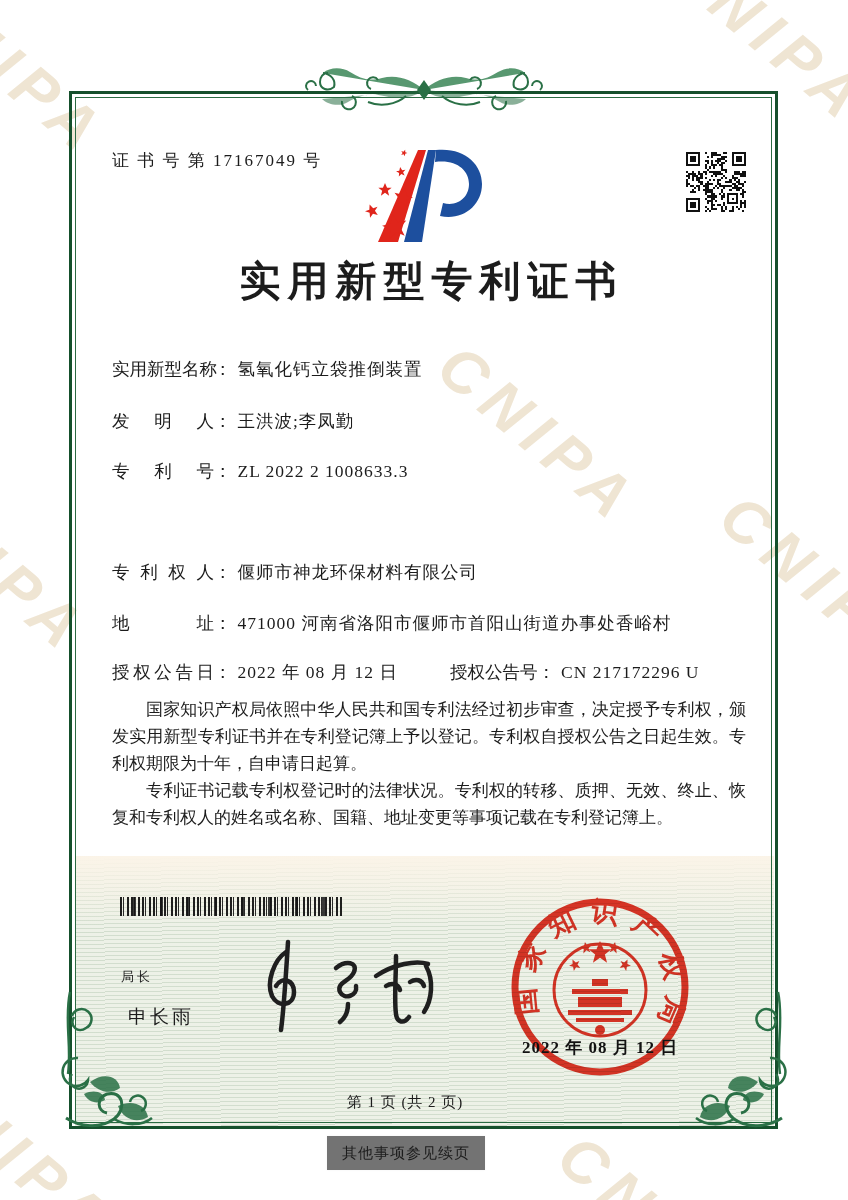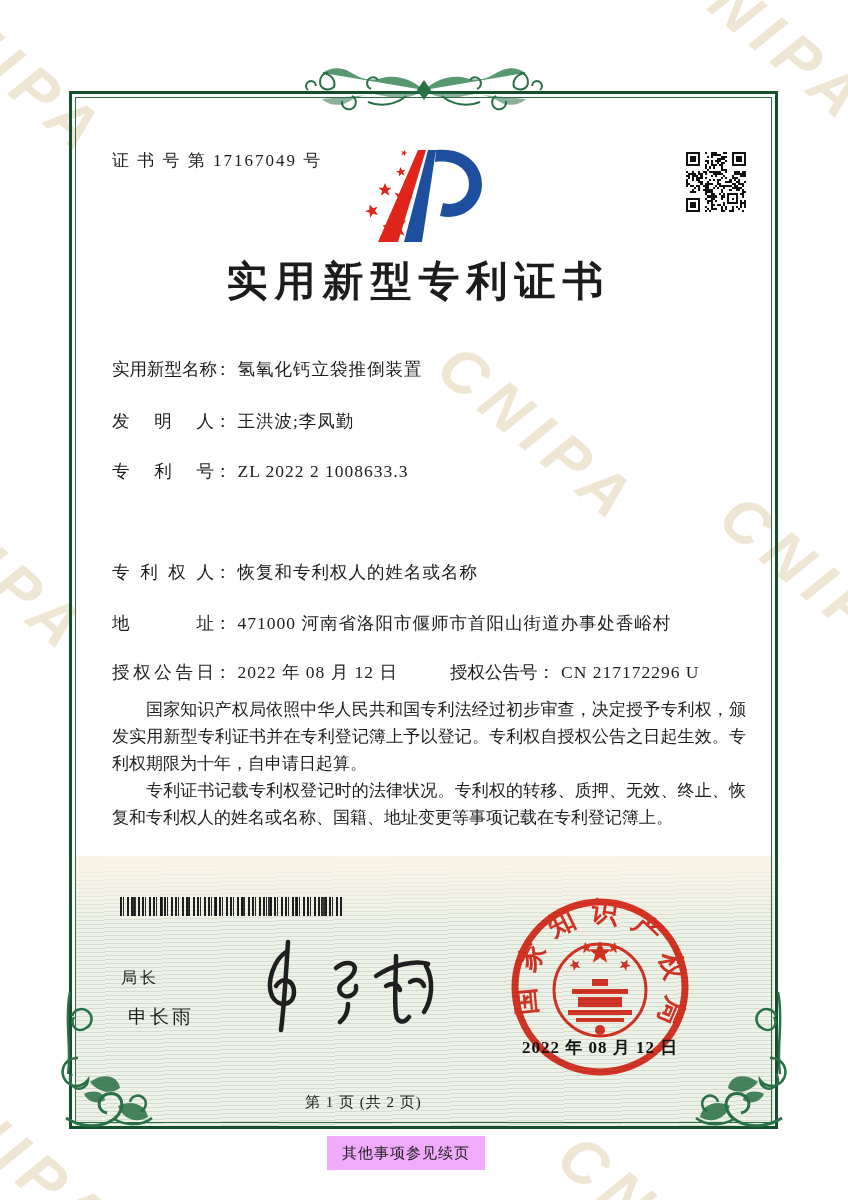--- a/index.html
+++ b/index.html
@@ -28,45 +28,45 @@
     background-color:#edf1e7;
     background-image:repeating-linear-gradient(179deg, rgba(140,170,140,.28) 0 1px, rgba(0,0,0,0) 1px 4px);
   }
   .wave-zone::before{content:"";position:absolute;left:0;top:0;right:0;height:70px;
     background:linear-gradient(#fbf4e8, rgba(251,244,232,0));}
   
   .cert-no{position:absolute;left:112px;top:149px;font-size:17px;letter-spacing:2px;}
   .logo{position:absolute;left:356px;top:142px;width:130px;height:110px;}
   .qr-box{position:absolute;left:679px;top:144px;width:74px;height:76px;background:#fff;}
   .qr-box svg{position:absolute;left:7px;top:8px;width:60px;height:60px;}
-  .title{position:absolute;left:64px;top:254px;width:709px;text-align:center;
+  .title{position:absolute;left:77px;top:254px;width:709px;text-align:center;
     font-size:41px;font-weight:bold;letter-spacing:7px;}
   
   .frow{position:absolute;left:112px;width:660px;font-size:17.5px;white-space:nowrap;}
   .flabel{display:inline-block;width:102px;text-align:justify;text-align-last:justify;vertical-align:bottom;}
   .fvalue{margin-left:6px;letter-spacing:1px;}
   .grant-no{position:absolute;left:338px;top:0;}
   
   .paras{position:absolute;left:112px;top:696px;width:634px;font-size:17px;line-height:27px;text-align:justify;}
   .paras p{margin:0;text-indent:34px;}
   
   .barcode{position:absolute;left:120px;top:897px;width:222px;height:19px;
     background:
       repeating-linear-gradient(90deg, rgba(20,20,20,.95) 0 2px, rgba(0,0,0,0) 2px 3px, rgba(20,20,20,.9) 3px 4px, rgba(0,0,0,0) 4px 7px, rgba(20,20,20,.95) 7px 9px, rgba(0,0,0,0) 9px 11px),
       repeating-linear-gradient(90deg, rgba(0,0,0,0) 0 13px, rgba(25,25,25,.85) 13px 16px, rgba(0,0,0,0) 16px 27px);}
-  .officer-title{position:absolute;left:121px;top:968px;font-size:16px;
+  .officer-title{position:absolute;left:121px;top:968px;font-size:13px;
     font-family:"Liberation Sans","DejaVu Sans",sans-serif;letter-spacing:3px;}
   .officer-name{position:absolute;left:128px;top:1004px;font-size:19px;
     font-family:"Liberation Sans","DejaVu Sans",sans-serif;letter-spacing:3px;}
   .signature{position:absolute;left:248px;top:938px;width:200px;height:100px;}
   .seal{position:absolute;left:508px;top:895px;width:184px;height:184px;opacity:.93;mix-blend-mode:multiply;}
   .seal-date{position:absolute;left:511px;top:1036px;width:178px;text-align:center;
     font-size:17px;letter-spacing:1px;color:#121212;font-weight:bold;}
-  .page-info{position:absolute;left:305px;top:1093px;width:200px;font-size:15px;letter-spacing:1px;}
-  .footer-note{position:absolute;left:327px;top:1136px;width:158px;height:34px;background:#f0abfc;
+  .page-info{position:absolute;left:305px;top:1093px;width:200px;text-align:center;font-size:15px;letter-spacing:1px;}
+  .footer-note{position:absolute;left:327px;top:1136px;width:158px;height:34px;background:#737373;
     text-align:center;line-height:34px;font-size:15px;letter-spacing:1px;box-shadow:0 0 2px rgba(0,0,0,.06);}
   .flourish-top{position:absolute;left:274px;top:58px;width:300px;height:66px;}
   .corner{position:absolute;width:100px;height:150px;}
   .corner.bl{left:60px;top:986px;}
   .corner.br{left:688px;top:986px;transform:scaleX(-1);}
 </style>
 </head>
 <body>
 
 <div class="page">
@@ -178,21 +178,21 @@
   <div class="frow" style="top:357px">
     <span class="flabel">实用新型名称</span><span>：</span><span class="fvalue">氢氧化钙立袋推倒装置</span>
   </div>
   <div class="frow" style="top:409px">
     <span class="flabel">发明人</span><span>：</span><span class="fvalue">王洪波;李凤勤</span>
   </div>
   <div class="frow" style="top:459px">
     <span class="flabel">专利号</span><span>：</span><span class="fvalue">ZL 2022 2 1008633.3</span>
   </div>
   <div class="frow" style="top:560px">
-    <span class="flabel">专利权人</span><span>：</span><span class="fvalue">恢复和专利权人的姓名或名称</span>
+    <span class="flabel">专利权人</span><span>：</span><span class="fvalue">偃师市神龙环保材料有限公司</span>
   </div>
   <div class="frow" style="top:611px">
     <span class="flabel">地址</span><span>：</span><span class="fvalue">471000 河南省洛阳市偃师市首阳山街道办事处香峪村</span>
   </div>
   <div class="frow" style="top:660px">
     <span class="flabel">授权公告日</span><span>：</span><span class="fvalue">2022 年 08 月 12 日</span>
     <span class="grant-no">
       <span>授权公告号</span><span>：</span><span class="fvalue">CN 217172296 U</span>
     </span>
   </div>

